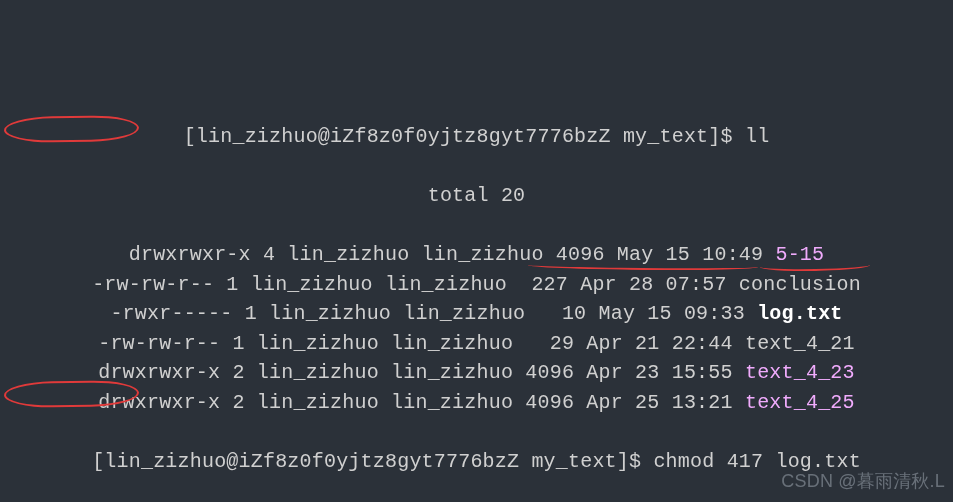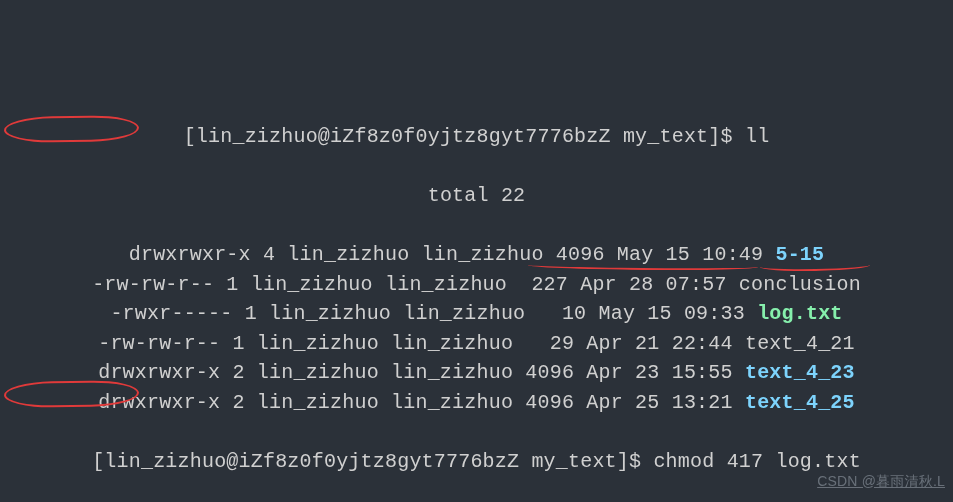--- a/index.html
+++ b/index.html
@@ -11,31 +11,30 @@
     color: #d0d0d0;
     width: 953px;
     height: 502px;
     overflow: hidden;
     white-space: pre;
     padding: 4px 6px;
     position: relative;
     letter-spacing: 0.2px;
   }
   .line { display: block; text-align: center; }
-  .blue { color: #7dd3fc; font-weight: bold; }
-  .green { color: #86efac; font-weight: bold; }
+  .blue { color: #f0abfc; font-weight: normal; }
+  .green { color: #ffffff; font-weight: bold; }
   .watermark {
     position: absolute;
     right: 8px;
     bottom: 6px;
-    font-size: 14px;
+    font-size: 18px;
     color: #9aa3ad;
     opacity: 0.55;
     font-family: sans-serif;
-    text-decoration: underline;
   }
   
   .anno {
     position: absolute;
     pointer-events: none;
   }
   .circle1 {
     left: 4px; top: 116px; width: 135px; height: 26px;
     border: 2px solid #e03a3a;
     border-radius: 50%/70%;
@@ -59,21 +58,21 @@
     border-radius: 0 0 90% 90%;
     transform: rotate(-1deg);
   }
 </style>
 </head>
 <body>
 
 
 
 <span class="line"><span>[lin_zizhuo@iZf8z0f0yjtz8gyt7776bzZ my_text]$ </span><span>ll</span></span>
-<span class="line">total 22</span>
+<span class="line">total 20</span>
 <div id="ls1-container"><span class="line">drwxrwxr-x 4 lin_zizhuo lin_zizhuo 4096 May 15 10:49 <span class="blue">5-15</span></span><span class="line">-rw-rw-r-- 1 lin_zizhuo lin_zizhuo  227 Apr 28 07:57 <span>conclusion</span></span><span class="line">-rwxr----- 1 lin_zizhuo lin_zizhuo   10 May 15 09:33 <span class="green">log.txt</span></span><span class="line">-rw-rw-r-- 1 lin_zizhuo lin_zizhuo   29 Apr 21 22:44 <span>text_4_21</span></span><span class="line">drwxrwxr-x 2 lin_zizhuo lin_zizhuo 4096 Apr 23 15:55 <span class="blue">text_4_23</span></span><span class="line">drwxrwxr-x 2 lin_zizhuo lin_zizhuo 4096 Apr 25 13:21 <span class="blue">text_4_25</span></span></div>
 <span class="line"><span>[lin_zizhuo@iZf8z0f0yjtz8gyt7776bzZ my_text]$ </span><span>chmod 417 log.txt</span></span>
 
 
 
 
 <div class="anno circle1"></div>
 <div class="anno circle2"></div>
 <div class="anno underline1"></div>
 <div class="anno underline2"></div>

